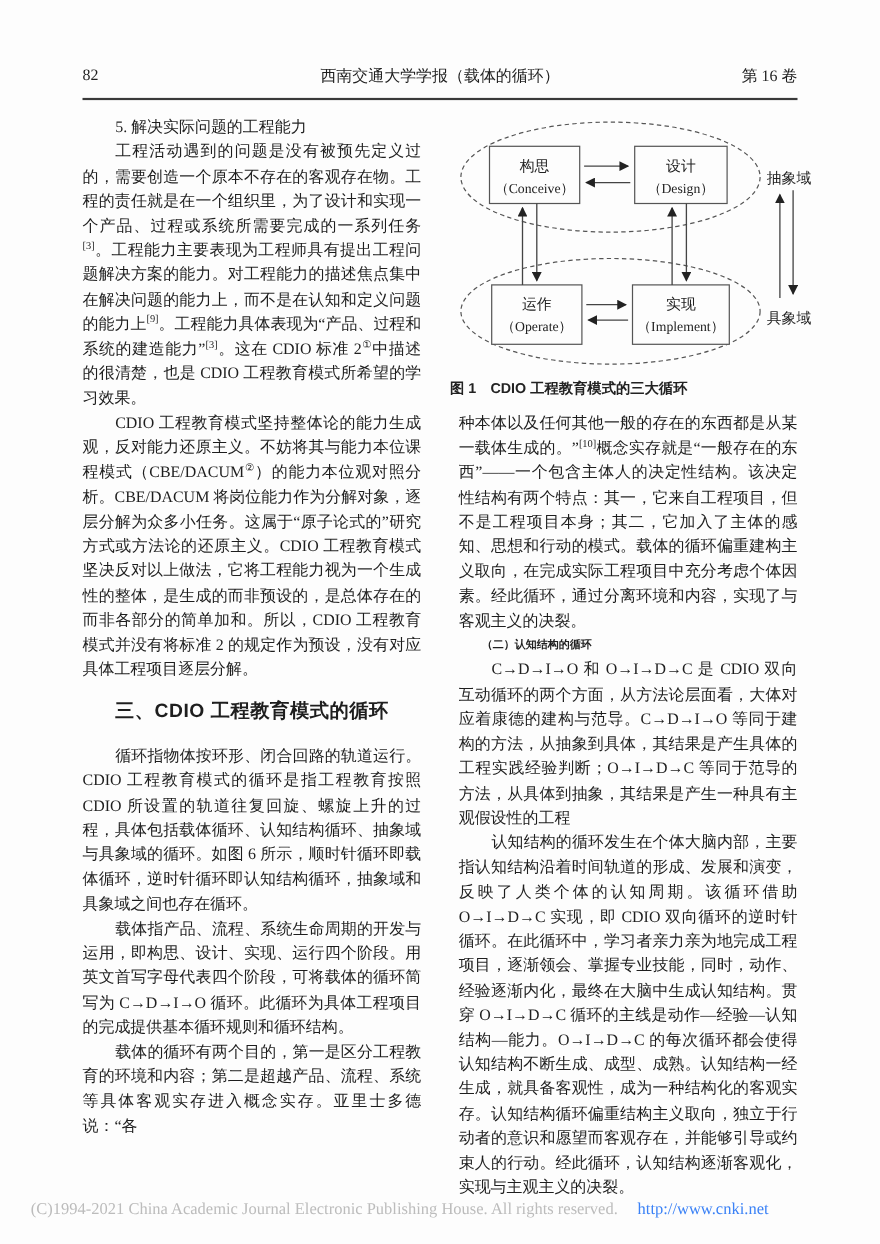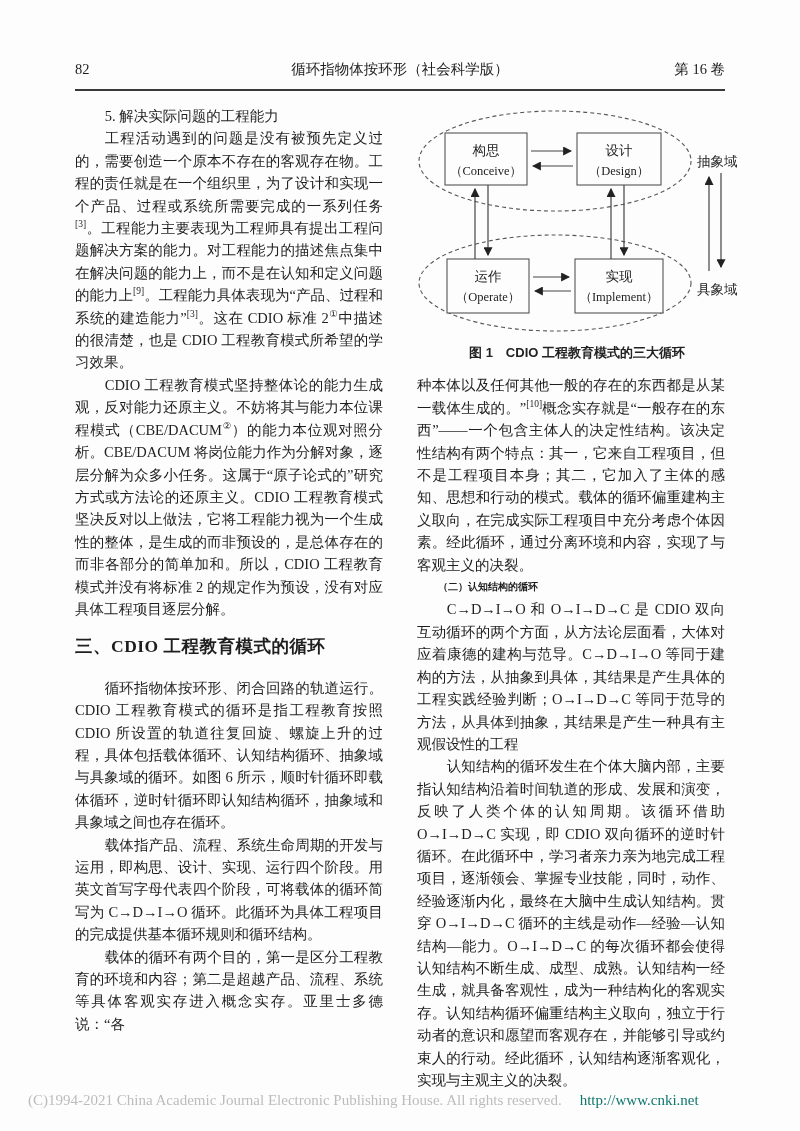--- a/index.html
+++ b/index.html
@@ -23,57 +23,57 @@
   .columns {
     position:absolute; top:105px; left:75px; width:650px;
     display:flex; gap:34px;
   }
   .col { width:308px; font-size:14.5px; line-height:22.4px; text-align:justify; }
   .col p { margin:0; }
   .indent { text-indent:2.05em; }
   .noindent { text-indent:0; }
   sup { font-size:9.5px; line-height:0; vertical-align:super; }
   h2.section-heading {
-    font-family:Liberation Serif, serif;
+    font-family:Liberation Sans, sans-serif;
     font-weight:bold; font-size:17.5px; letter-spacing:0.5px;
-    margin:15px 0 19px 0;
+    text-align:center; margin:15px 0 19px 0;
   }
   .subhead {
     font-family:"Liberation Sans","DejaVu Sans",sans-serif;
     font-weight:bold; font-size:10px; text-indent:2.1em;
   }
   
   figure.cdio-figure { margin:2px 0 10px -8px; width:336px; }
   figure.cdio-figure svg { display:block; }
   figcaption {
     font-family:"Liberation Sans","DejaVu Sans",sans-serif;
-    font-weight:bold; font-size:13px; text-align:center; margin-top:5px;
+    font-weight:bold; font-size:13px; margin-top:5px;
     color:#222;
   }
   .diag-line { stroke:#444; stroke-width:1.2; fill:none; }
   .diag-ellipse { stroke:#555; stroke-width:1.1; fill:none; stroke-dasharray:4 3; }
   .diag-rect { stroke:#555; stroke-width:1.1; fill:#fdfdfd; }
   .diag-zh { font-family:"Liberation Serif","DejaVu Serif",serif; font-size:13.5px; fill:#222; text-anchor:middle; }
   .diag-en { font-family:"Liberation Serif","DejaVu Serif",serif; font-size:12.5px; fill:#222; text-anchor:middle; }
   .diag-domain { font-family:"Liberation Serif","DejaVu Serif",serif; font-size:13.5px; fill:#222; }
   
   .page-footer {
     position:absolute; left:28px; bottom:22px;
     font-size:15px; color:#bcbcbc; white-space:nowrap;
   }
-  .page-footer .url { margin-left:18px; color:#0f766e; }
+  .page-footer .url { margin-left:18px; color:#3b82f6; }
 </style>
 </head>
 <body>
 
 <div class="page">
 
   <div class="page-header">
     <span>82</span>
-    <span class="center">循环指物体按环形（社会科学版）</span>
+    <span class="center">西南交通大学学报（载体的循环）</span>
     <span>第 16 卷</span>
   </div>
   <div class="header-rule"></div>
 
   <div class="columns">
 
     <section class="col">
       <p class="indent">5. 解决实际问题的工程能力</p>
       <p class="indent">工程活动遇到的问题是没有被预先定义过的，需要创造一个原本不存在的客观存在物。工程的责任就是在一个组织里，为了设计和实现一个产品、过程或系统所需要完成的一系列任务<sup>[3]</sup>。工程能力主要表现为工程师具有提出工程问题解决方案的能力。对工程能力的描述焦点集中在解决问题的能力上，而不是在认知和定义问题的能力上<sup>[9]</sup>。工程能力具体表现为“产品、过程和系统的建造能力”<sup>[3]</sup>。这在 CDIO 标准 2<sup>①</sup>中描述的很清楚，也是 CDIO 工程教育模式所希望的学习效果。</p>
       <p class="indent">CDIO 工程教育模式坚持整体论的能力生成观，反对能力还原主义。不妨将其与能力本位课程模式（CBE/DACUM<sup>②</sup>）的能力本位观对照分析。CBE/DACUM 将岗位能力作为分解对象，逐层分解为众多小任务。这属于“原子论式的”研究方式或方法论的还原主义。CDIO 工程教育模式坚决反对以上做法，它将工程能力视为一个生成性的整体，是生成的而非预设的，是总体存在的而非各部分的简单加和。所以，CDIO 工程教育模式并没有将标准 2 的规定作为预设，没有对应具体工程项目逐层分解。</p>

